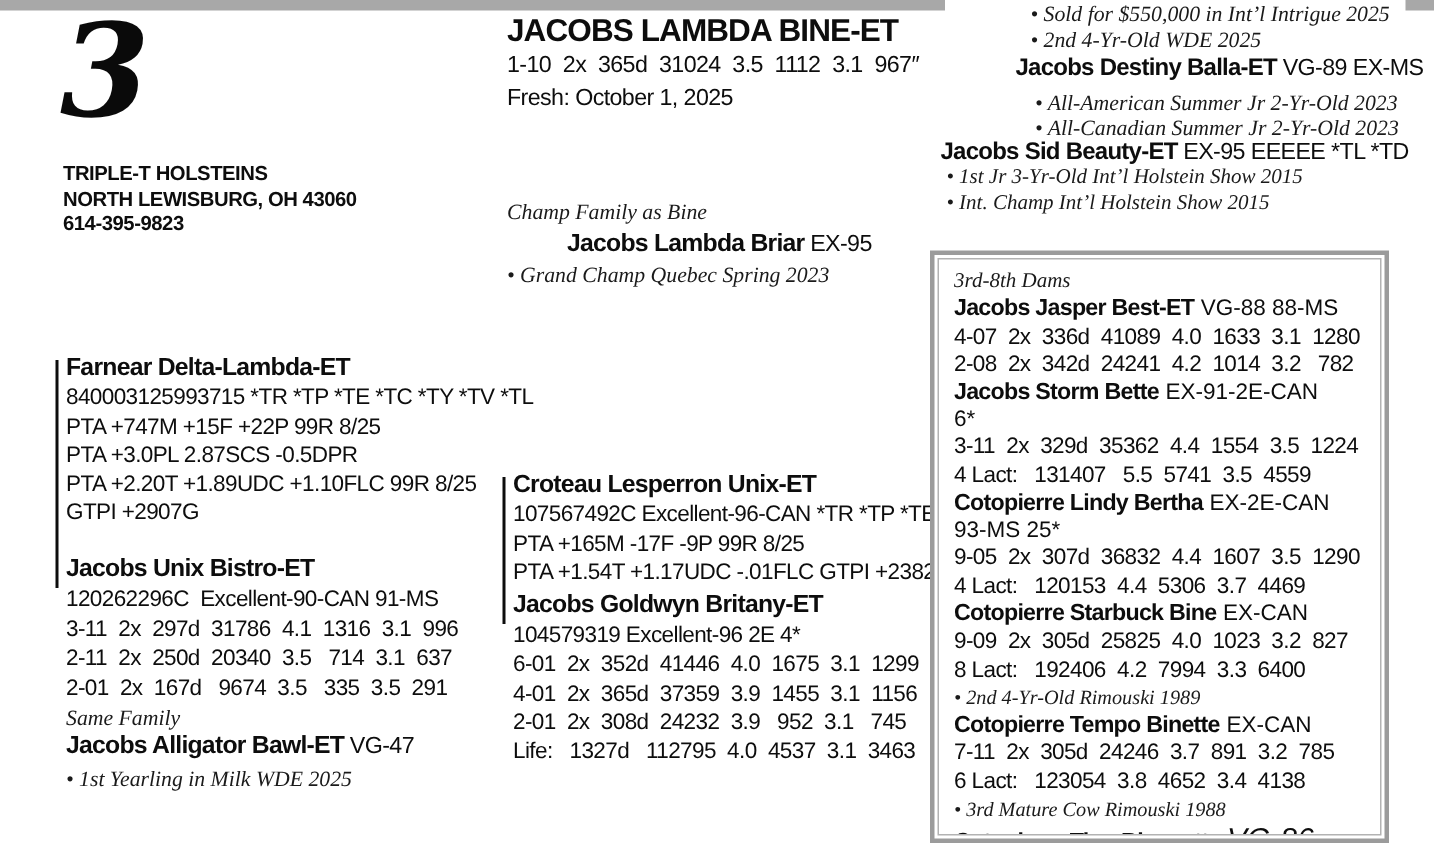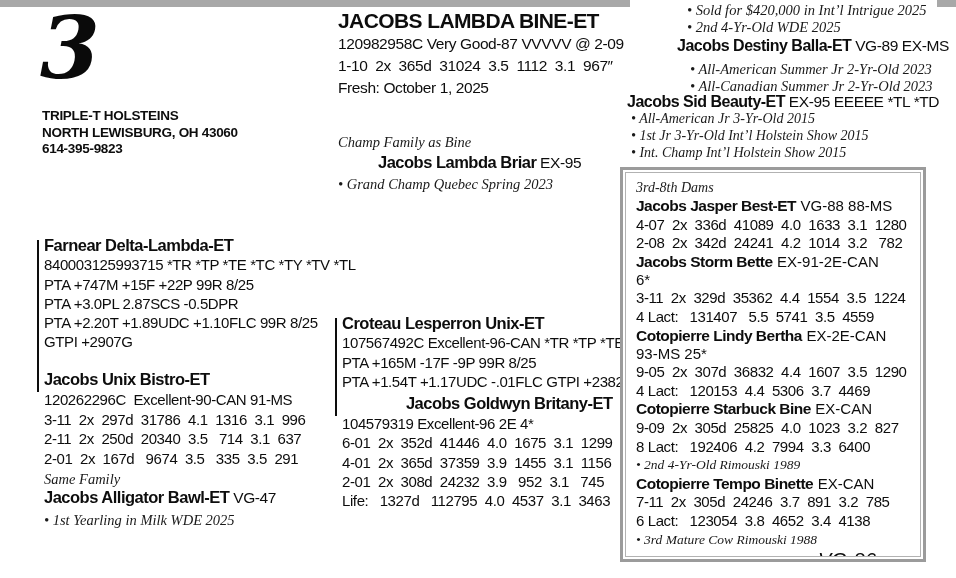--- a/index.html
+++ b/index.html
@@ -79,21 +79,20 @@
     <div>
       <span class="name nm-lg">Jacobs Alligator Bawl-ET</span>
       <span class="score" style="font-size:15.5px;">VG-47</span>
     </div>
     <div class="ital mt4">• 1st Yearling in Milk WDE 2025</div>
   </div>
 
   <div class="blk" style="left:338px; top:8px;">
     <div class="main-title">JACOBS LAMBDA BINE-ET</div>
     <div class="info-lines">
-      <div class="line">120982958C Very Good-87 VVVVV @ 2-09</div>
       <div class="line">1-10  2x  365d  31024  3.5  1112  3.1  967″</div>
       <div class="line">Fresh: October 1, 2025</div>
     </div>
   </div>
 
   <div class="blk" style="left:338px; top:134px;">
     <div class="ital">Champ Family as Bine</div>
     <div style="line-height:22px;margin-left:40px;">
       <span class="name nm-lg">Jacobs Lambda Briar</span>
       <span class="score" style="font-size:15.5px;">EX-95</span>
@@ -103,48 +102,47 @@
 
   <div class="vline" style="left:335px; top:318px; height:98px;"></div>
   <div class="blk" style="left:342px; top:314px;">
     <div class="name nm-lg">Croteau Lesperron Unix-ET</div>
     <div class="line">107567492C Excellent-96-CAN *TR *TP *TE *TY *TV</div>
     <div class="line">PTA +165M -17F -9P 99R 8/25</div>
     <div class="line">PTA +1.54T +1.17UDC -.01FLC GTPI +2382G</div>
   </div>
 
   <div class="blk" style="left:342px; top:393px;">
-    <div class="name nm-lg" style="line-height:21px;text-align:right;">Jacobs Goldwyn Britany-ET</div>
+    <div class="name nm-lg" style="line-height:21px;">Jacobs Goldwyn Britany-ET</div>
     <div class="line">104579319 Excellent-96 2E 4*</div>
     <div class="line">6-01  2x  352d  41446  4.0  1675  3.1  1299</div>
     <div class="line">4-01  2x  365d  37359  3.9  1455  3.1  1156</div>
     <div class="line">2-01  2x  308d  24232  3.9   952  3.1   745</div>
     <div class="line">Life:   1327d   112795  4.0  4537  3.1  3463</div>
   </div>
 
   <div class="blk" style="left:687px; top:2px; line-height:17px;">
-    <div class="ital">• Sold for $420,000 in Int’l Intrigue 2025</div>
+    <div class="ital">• Sold for $550,000 in Int’l Intrigue 2025</div>
     <div class="ital">• 2nd 4-Yr-Old WDE 2025</div>
   </div>
 
   <div class="blk" style="left:677px; top:36px;text-align:right;">
     <span class="name" style="font-size:16px;">Jacobs Destiny Balla-ET</span>
     <span class="score" style="font-size:15.5px;">VG-89 EX-MS</span>
   </div>
   <div class="blk" style="left:690px; top:61px; line-height:17px;">
     <div class="ital">• All-American Summer Jr 2-Yr-Old 2023</div>
     <div class="ital">• All-Canadian Summer Jr 2-Yr-Old 2023</div>
   </div>
 
   <div class="blk" style="left:627px; top:92px;">
     <span class="name" style="font-size:16px;">Jacobs Sid Beauty-ET</span>
     <span class="score" style="font-size:15.5px;">EX-95 EEEEE *TL *TD</span>
   </div>
   <div class="blk" style="left:631px; top:110px; line-height:16px;">
-    <div class="ital" style="font-size:14px;">• All-American Jr 3-Yr-Old 2015</div>
     <div class="ital" style="font-size:14px;">• 1st Jr 3-Yr-Old Int’l Holstein Show 2015</div>
     <div class="ital" style="font-size:14px;">•  Int. Champ Int’l Holstein Show 2015</div>
   </div>
 
   <div class="dams-box">
     <div class="dams-box-inner">
       <div class="ital bx-heading">3rd-8th Dams</div>
 
       <div>
         <div>

